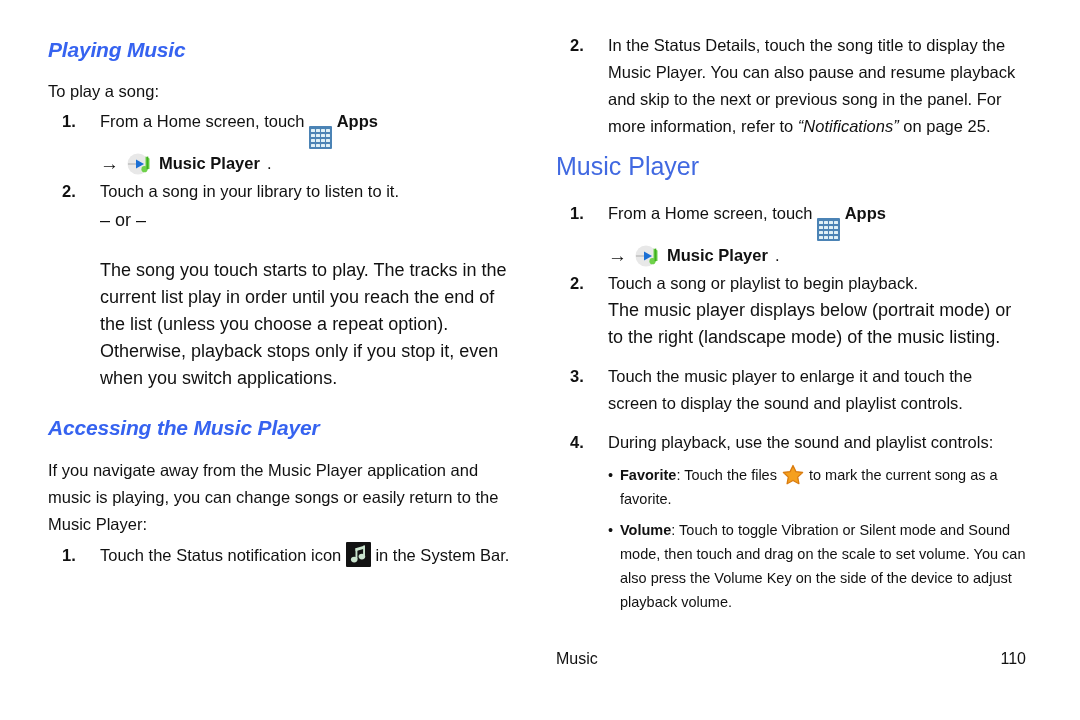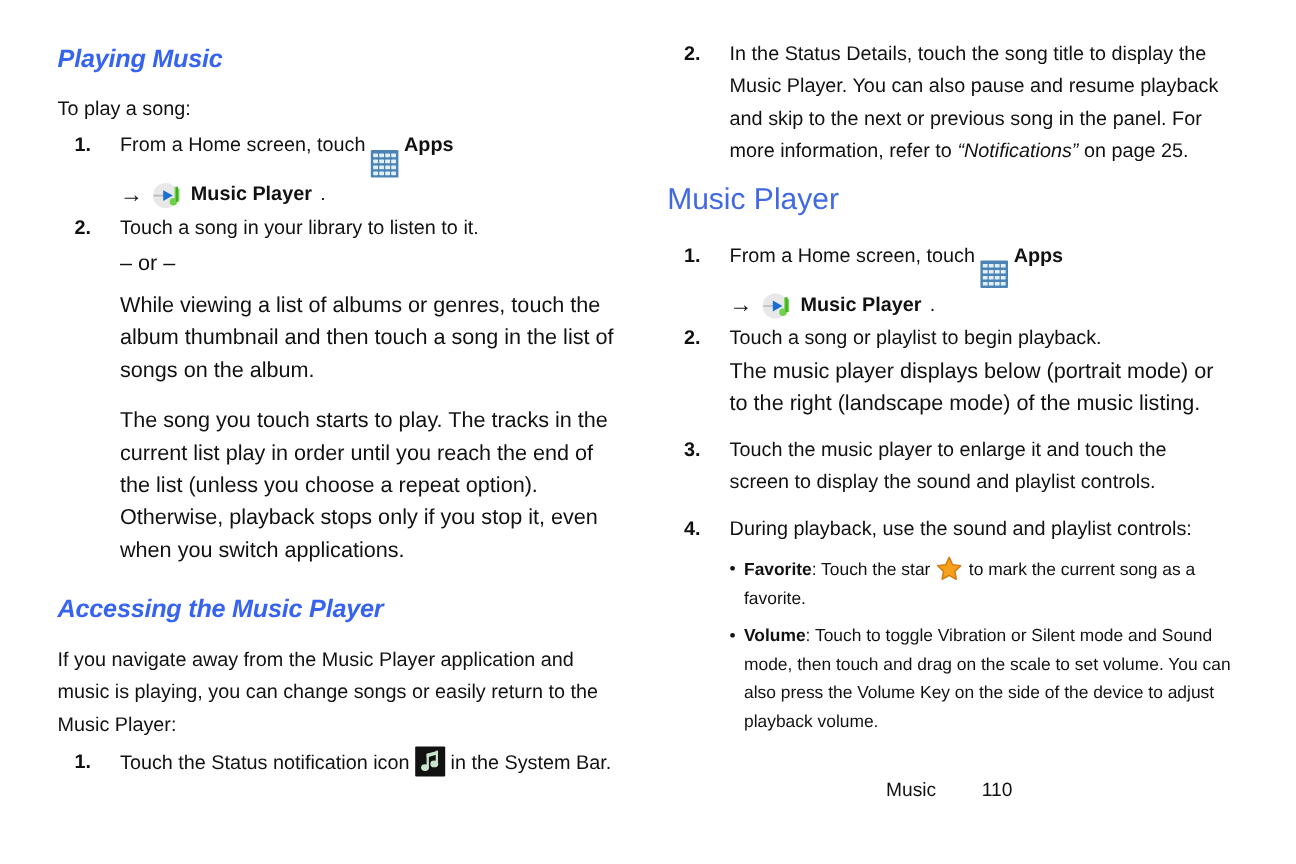--- a/index.html
+++ b/index.html
@@ -159,21 +159,21 @@
 
   
   .footer {
     position: absolute;
     left: 556px;
     top: 650px;
     width: 470px;
     font-size: 16px;
     color: #111111;
     display: flex;
-    justify-content: center;
+    justify-content: space-between;
     gap: 38px;
   }
 </style>
 </head>
 <body>
 
 <div class="page">
 
   <div class="col col-left">
 
@@ -233,21 +233,20 @@
       <span class="num">2.</span>
       <span>Touch a song in your library to listen to it.</span>
     </div>
 
     <div style="height:2px"></div>
 
     <div class="cont">– or –</div>
 
     <div style="height:8px"></div>
 
-    <div class="cont">While viewing a list of albums or genres, touch the album thumbnail and then touch a song in the list of songs on the album.</div>
 
     <div style="height:15px"></div>
 
     <div class="cont">The song you touch starts to play. The tracks in the current list play in order until you reach the end of the list (unless you choose a repeat option). Otherwise, playback stops only if you stop it, even when you switch applications.</div>
 
     <div style="height:24px"></div>
 
     <div class="h-section">Accessing the Music Player</div>
 
     <div style="height:17px"></div>
@@ -354,21 +353,21 @@
     <div class="step">
       <span class="num">4.</span>
       <span>During playback, use the sound and playlist controls:</span>
     </div>
 
     <div style="height:7px"></div>
 
     <div class="bullet">
       <span class="dot">•</span>
       <b>Favorite</b><span>:</span>
-      <span>Touch the star</span>
+      <span>Touch the files</span>
       <span class="ico ico-star">
         <svg viewBox="0 0 24 23" width="24" height="23">
           <polygon points="12,2.5 14.9,8.6 21.6,9.5 16.7,14.1 17.9,20.7 12,17.5 6.1,20.7 7.3,14.1 2.4,9.5 9.1,8.6" fill="#f5a01e" stroke="#d97c10" stroke-width="1.3" stroke-linejoin="round"></polygon>
         </svg>
       </span>
       <span>to mark the current song as a favorite.</span>
     </div>
 
     <div style="height:7px"></div>
 

